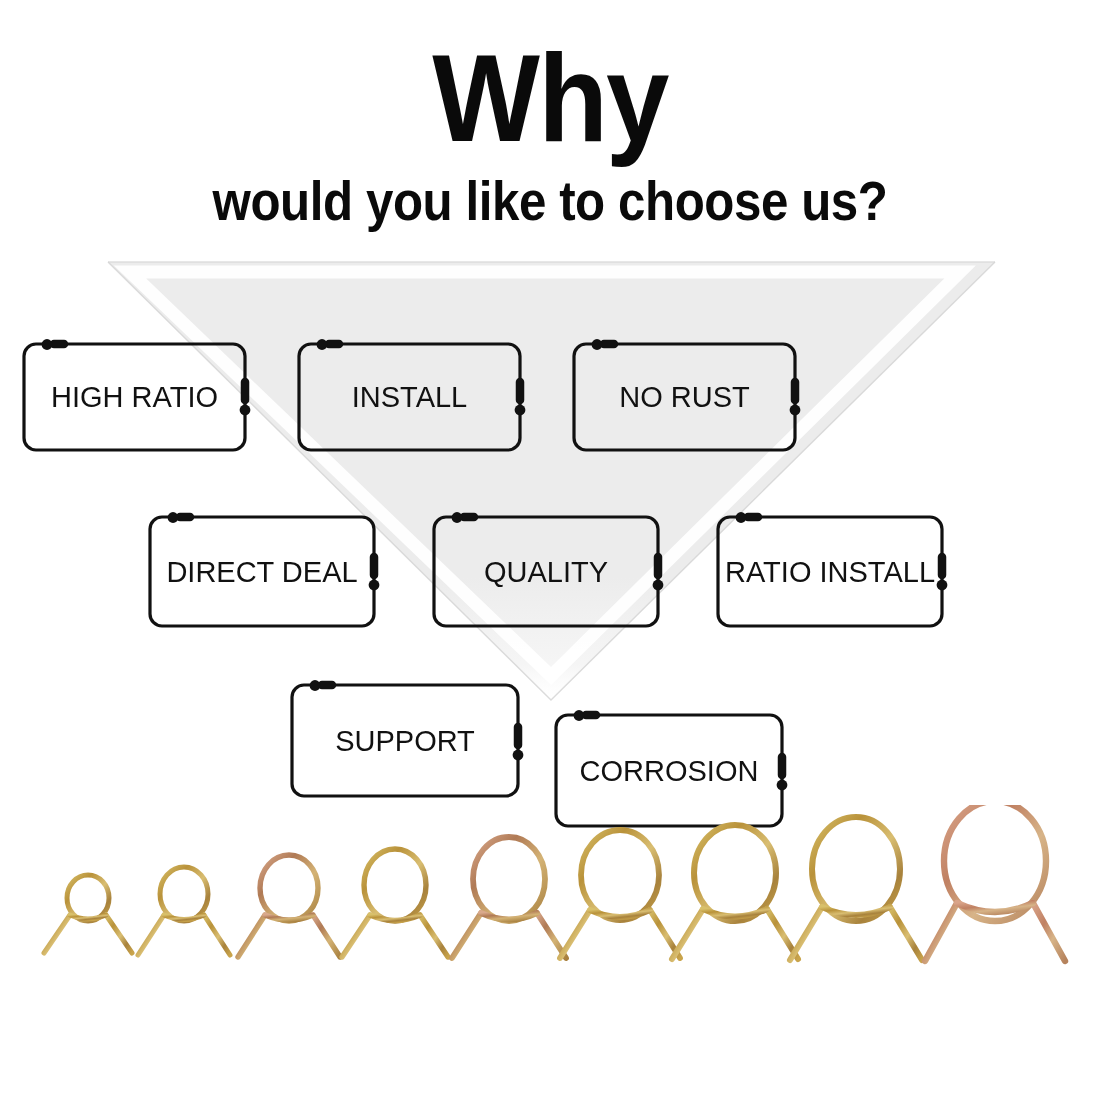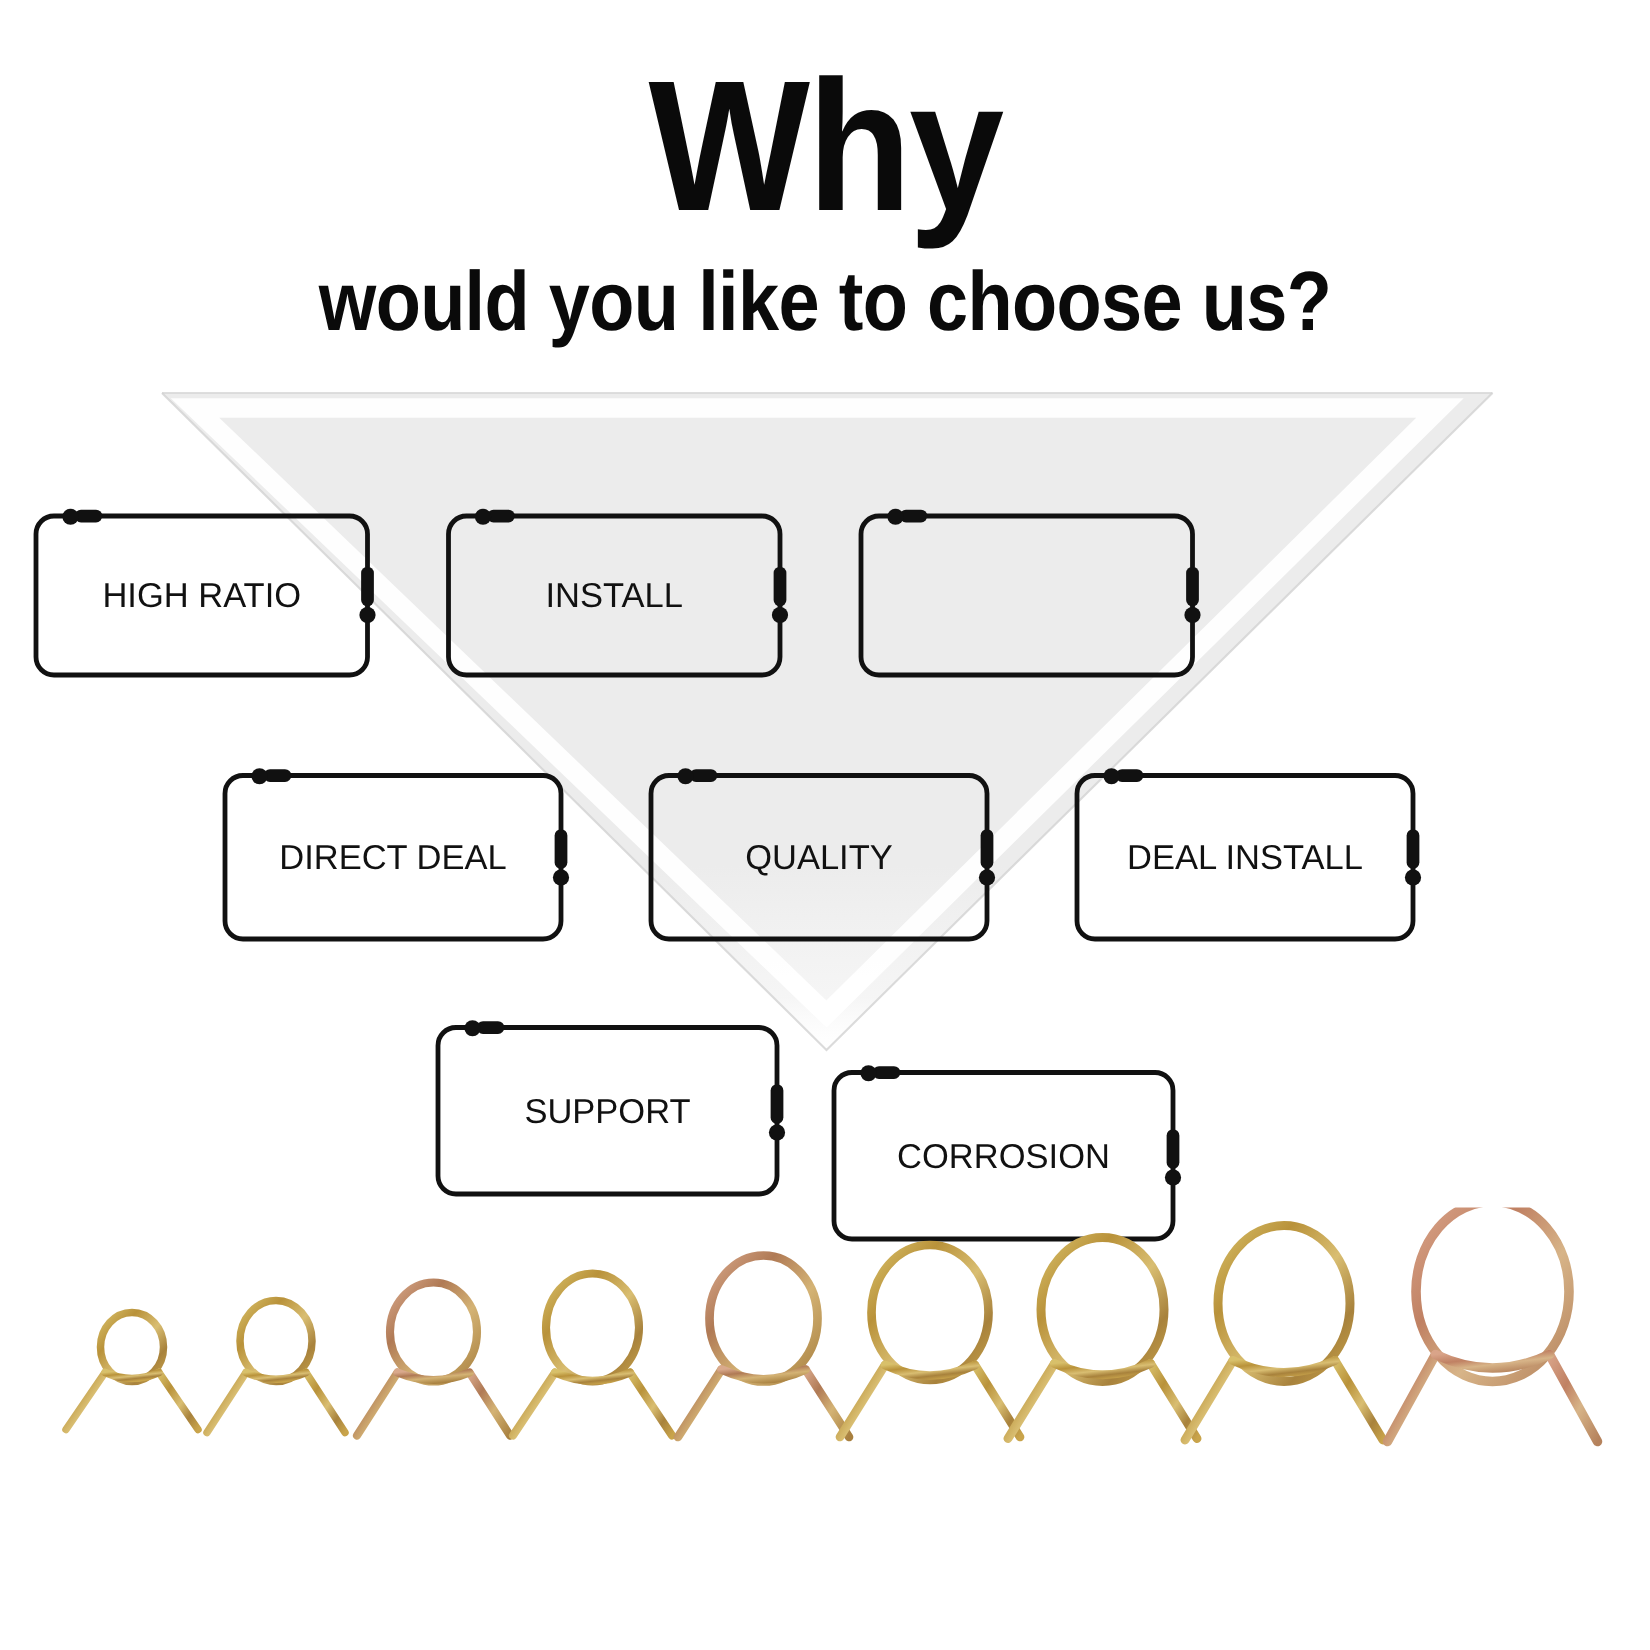--- a/index.html
+++ b/index.html
@@ -67,21 +67,21 @@
     overflow: visible;
   }
   .feature-box .fb-label {
     position: absolute;
     left: 0;
     top: 50%;
     width: 100%;
     transform: translateY(-50%);
     text-align: center;
     font-family: "Liberation Sans", sans-serif;
-    font-size: 23px;
+    font-size: 29px;
     font-weight: 400;
     color: #111111;
     white-space: nowrap;
     letter-spacing: 0px;
   }
   .feature-box.wide .fb-label { font-size: 29px; }
 
   
   #clips {
     position: absolute;
@@ -186,20 +186,21 @@
   <div class="feature-box" style="left:572px; top:342px; width:225px; height:110px;">
     <svg class="fb-svg" viewBox="0 0 225 110" preserveAspectRatio="none">
       <path d="M 14,2 L 28,2 M 46,2 L 211,2 A 12,12 0 0 1 223,14 L 223,36
                M 223,62 L 223,96 A 12,12 0 0 1 211,108 L 14,108
                A 12,12 0 0 1 2,96 L 2,14 A 12,12 0 0 1 14,2" fill="none" stroke="#111111" stroke-width="3.2" stroke-linecap="round"></path>
       <path d="M 32,2 L 42,2" stroke="#111111" stroke-width="8.5" stroke-linecap="round" fill="none"></path>
       <path d="M 223,40 L 223,58" stroke="#111111" stroke-width="8.5" stroke-linecap="round" fill="none"></path>
       <circle cx="25" cy="2.5" r="5.4" fill="#111111"></circle>
       <circle cx="223" cy="68" r="5.4" fill="#111111"></circle>
     </svg>
+    <div class="fb-label">NO RUST</div>
   </div>
 
 
   <div class="feature-box" style="left:432px; top:515px; width:228px; height:113px;">
     <svg class="fb-svg" viewBox="0 0 228 113" preserveAspectRatio="none">
       <path d="M 14,2 L 28,2 M 46,2 L 214,2 A 12,12 0 0 1 226,14 L 226,38
                M 226,64 L 226,99 A 12,12 0 0 1 214,111 L 14,111
                A 12,12 0 0 1 2,99 L 2,14 A 12,12 0 0 1 14,2" fill="none" stroke="#111111" stroke-width="3.2" stroke-linecap="round"></path>
       <path d="M 32,2 L 42,2" stroke="#111111" stroke-width="8.5" stroke-linecap="round" fill="none"></path>
       <path d="M 226,42 L 226,60" stroke="#111111" stroke-width="8.5" stroke-linecap="round" fill="none"></path>
@@ -225,21 +226,21 @@
   <div class="feature-box" style="left:716px; top:515px; width:228px; height:113px;">
     <svg class="fb-svg" viewBox="0 0 228 113" preserveAspectRatio="none">
       <path d="M 14,2 L 28,2 M 46,2 L 214,2 A 12,12 0 0 1 226,14 L 226,38
                M 226,64 L 226,99 A 12,12 0 0 1 214,111 L 14,111
                A 12,12 0 0 1 2,99 L 2,14 A 12,12 0 0 1 14,2" fill="none" stroke="#111111" stroke-width="3.2" stroke-linecap="round"></path>
       <path d="M 32,2 L 42,2" stroke="#111111" stroke-width="8.5" stroke-linecap="round" fill="none"></path>
       <path d="M 226,42 L 226,60" stroke="#111111" stroke-width="8.5" stroke-linecap="round" fill="none"></path>
       <circle cx="25" cy="2.5" r="5.4" fill="#111111"></circle>
       <circle cx="226" cy="70" r="5.4" fill="#111111"></circle>
     </svg>
-    <div class="fb-label">DEAL INSTALL</div>
+    <div class="fb-label">RATIO INSTALL</div>
   </div>
 
   <div class="feature-box" style="left:290px; top:683px; width:230px; height:115px;">
     <svg class="fb-svg" viewBox="0 0 230 115" preserveAspectRatio="none">
       <path d="M 14,2 L 28,2 M 46,2 L 216,2 A 12,12 0 0 1 228,14 L 228,40
                M 228,66 L 228,101 A 12,12 0 0 1 216,113 L 14,113
                A 12,12 0 0 1 2,101 L 2,14 A 12,12 0 0 1 14,2" fill="none" stroke="#111111" stroke-width="3.2" stroke-linecap="round"></path>
       <path d="M 32,2 L 42,2" stroke="#111111" stroke-width="8.5" stroke-linecap="round" fill="none"></path>
       <path d="M 228,44 L 228,62" stroke="#111111" stroke-width="8.5" stroke-linecap="round" fill="none"></path>
       <circle cx="25" cy="2.5" r="5.4" fill="#111111"></circle>

